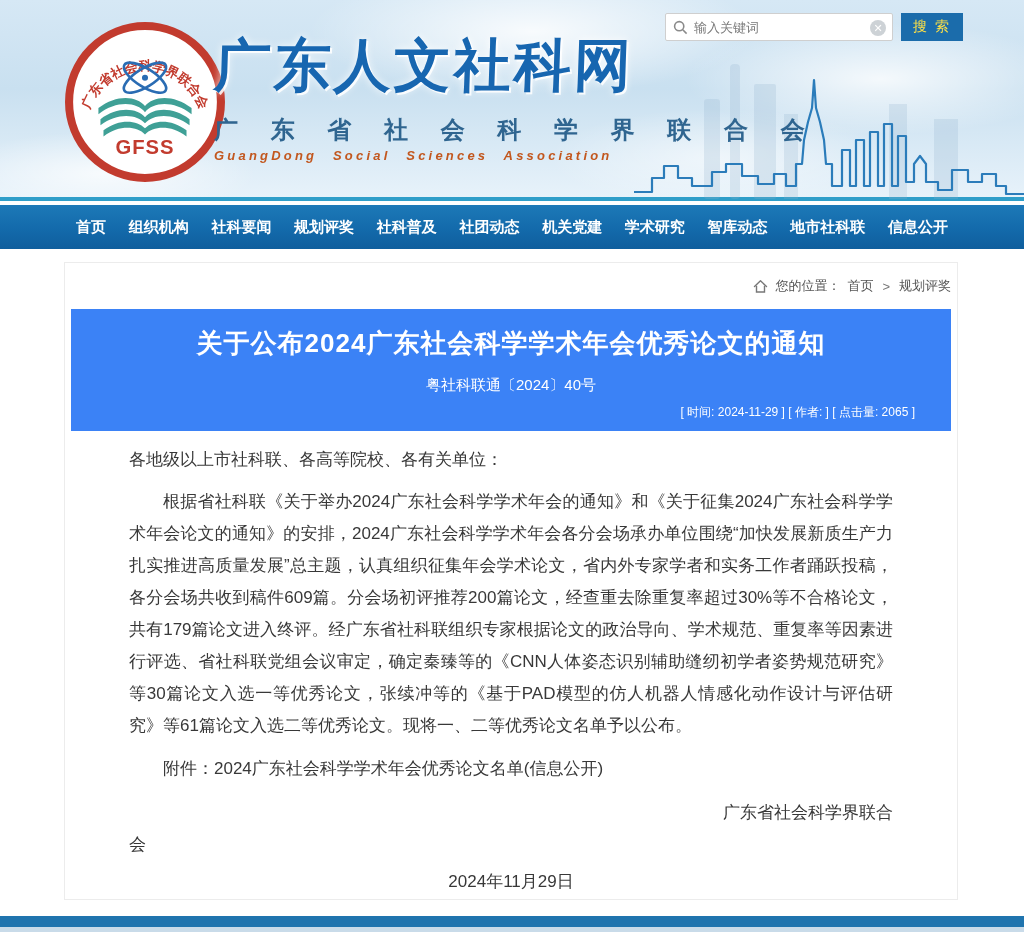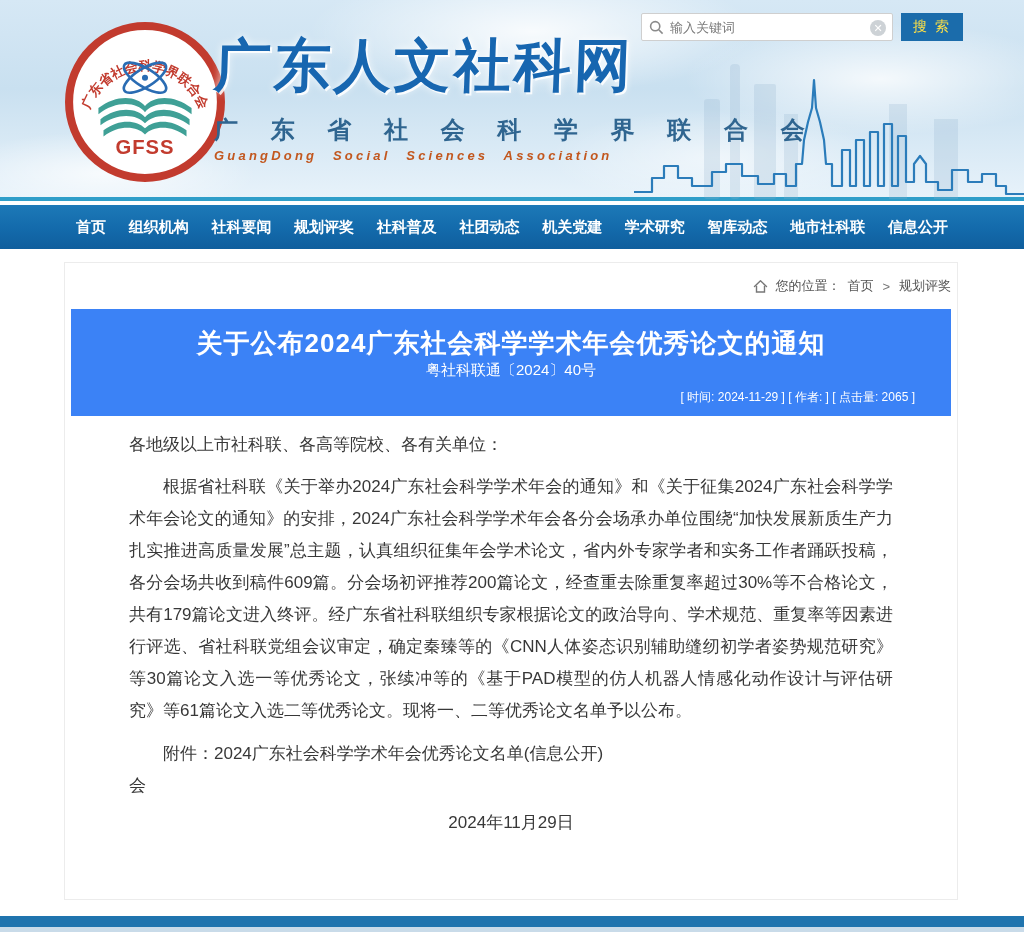--- a/index.html
+++ b/index.html
@@ -24,21 +24,21 @@
   .site-title {
     font-size:57px; font-weight:900; letter-spacing:3px; color:#1766b0;
     text-shadow:2px 2px 0 rgba(255,255,255,.85), 0 0 8px rgba(255,255,255,.9);
     transform:skewX(-2deg);
   }
   .site-sub-cn { margin-top:9px; font-size:24px; font-weight:600; letter-spacing:13px; color:#2f6590; }
   .site-sub-en { margin-top:2px; font-size:13px; font-style:italic; font-weight:600; letter-spacing:3.2px; word-spacing:9px; color:#c2571e; }
 
   
   .search { position:absolute; top:13px; right:61px; display:flex; gap:8px; align-items:center; }
-  .search-field { position:relative; width:252px; height:28px; background:#fff; border:1px solid #cfcfcf; border-radius:2px; }
+  .search-field { position:relative; width:228px; height:28px; background:#fff; border:1px solid #cfcfcf; border-radius:2px; }
   .search-field input { position:absolute; left:28px; top:0; width:196px; height:26px; border:0; outline:none; font-size:13px; color:#333; background:transparent; font-family:inherit; }
   .search-field input::placeholder { color:#7a7a7a; }
   .mag { position:absolute; left:7px; top:6px; }
   .clear { position:absolute; right:6px; top:6px; width:16px; height:16px; border-radius:50%; background:#cdd2d6; color:#fff; font-size:11px; line-height:16px; text-align:center; cursor:pointer; }
   .search-btn { width:62px; height:28px; background:#1b6cab; border:0; color:#fde047; font-size:14px; letter-spacing:2px; cursor:pointer; font-family:inherit; }
 
   
   .nav {
     position:absolute; left:0; top:205px; width:1024px; height:44px;
     background:linear-gradient(180deg,#1d79b7 0%,#136aab 55%,#0f5e9d 100%);
@@ -47,21 +47,21 @@
   .nav a { color:#fff; font-size:15px; font-weight:bold; text-decoration:none; white-space:nowrap; }
 
   
   .content-box { position:absolute; left:64px; top:262px; width:894px; height:638px; background:#fff; border:1px solid #ececec; overflow:hidden; }
   .breadcrumb { height:46px; display:flex; justify-content:flex-end; align-items:center; gap:7px; padding-right:6px; color:#555; font-size:13px; }
   .breadcrumb a { color:#555; text-decoration:none; }
   .crumb-sep { margin:0 2px; color:#777; }
 
   .banner { margin:0 6px; background:#3b82f6; color:#fff; text-align:center; padding:17px 28px 10px; }
   .banner h1 { font-size:26px; font-weight:bold; letter-spacing:1px; }
-  .doc-number { font-size:15px; }
+  .doc-number { font-size:15px; margin-top:15px; }
   .meta { font-size:12px; text-align:right; margin-top:9px; padding-right:8px; }
 
   .article-body { padding:13px 64px 0; font-size:17px; line-height:32px; color:#383838; text-align:justify; }
   .salutation { margin:0; }
   .para { text-indent:2em; margin:10px 0 4px; }
   .attach { text-indent:2em; margin:11px 0 0; cursor:pointer; }
   .sig-line1 { text-align:right; margin:12px 0 0; }
   .sig-line2 { text-align:left; margin:0; }
   .pub-date { text-align:center; margin:5px 0 0; }
 
@@ -158,20 +158,21 @@
     <div class="banner">
       <h1>关于公布2024广东社会科学学术年会优秀论文的通知</h1>
       <div class="doc-number">粤社科联通〔2024〕40号</div>
       <div class="meta">[ 时间: 2024-11-29 ] [ 作者: ] [ 点击量: 2065 ]</div>
     </div>
 
     <div class="article-body">
       <p class="salutation">各地级以上市社科联、各高等院校、各有关单位：</p>
       <p class="para">根据省社科联《关于举办2024广东社会科学学术年会的通知》和《关于征集2024广东社会科学学术年会论文的通知》的安排，2024广东社会科学学术年会各分会场承办单位围绕“加快发展新质生产力 扎实推进高质量发展”总主题，认真组织征集年会学术论文，省内外专家学者和实务工作者踊跃投稿，各分会场共收到稿件609篇。分会场初评推荐200篇论文，经查重去除重复率超过30%等不合格论文，共有179篇论文进入终评。经广东省社科联组织专家根据论文的政治导向、学术规范、重复率等因素进行评选、省社科联党组会议审定，确定秦臻等的《CNN人体姿态识别辅助缝纫初学者姿势规范研究》等30篇论文入选一等优秀论文，张续冲等的《基于PAD模型的仿人机器人情感化动作设计与评估研究》等61篇论文入选二等优秀论文。现将一、二等优秀论文名单予以公布。</p>
       <p class="attach">附件：2024广东社会科学学术年会优秀论文名单(信息公开)</p>
+      <p class="sig-line1">广东省社会科学界联合</p>
       <p class="sig-line2">会</p>
       <p class="pub-date">2024年11月29日</p>
     </div>
   </div>
 
   <div class="footer-bar"></div>
   <div class="footer-strip"></div>
 
 </div>
 

